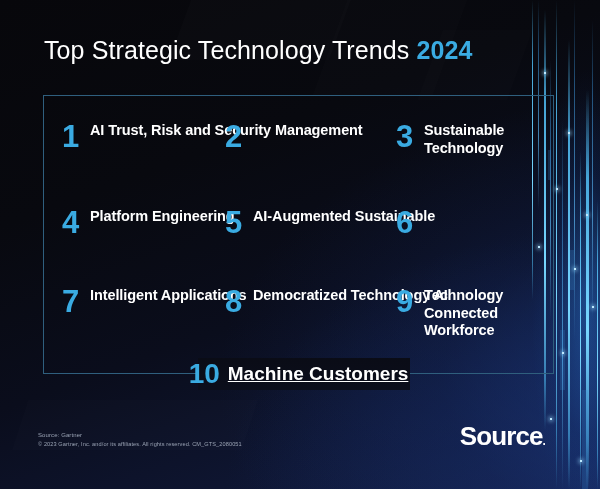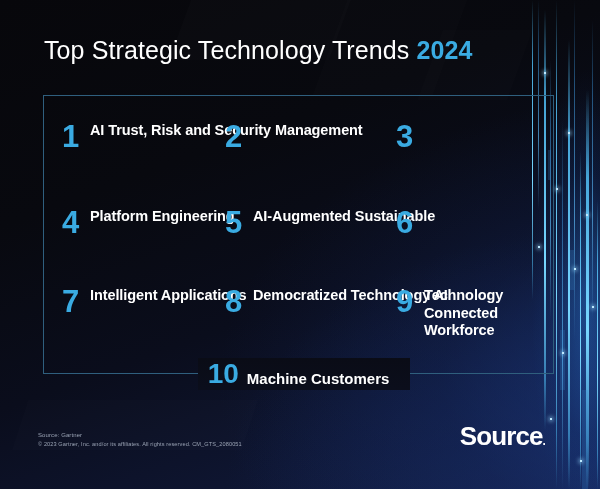--- a/index.html
+++ b/index.html
@@ -138,36 +138,37 @@
   }
   #row10 .mask {
     position: absolute;
     left: 155px; top: 0;
     width: 212px; height: 32px;
     background: linear-gradient(180deg, #0a0c16 0%, #0b0e1c 100%);
   }
   #row10 .inner {
     position: relative;
     display: flex;
-    align-items: flex-end;
+    align-items: center;
     gap: 8px;
     z-index: 2;
     padding: 0 14px;
   }
   #row10 .num {
     color: #3aabe2;
     font-weight: 700;
     font-size: 28px;
     line-height: 28px;
   }
   #row10 .lbl {
     color: #ffffff;
     font-weight: 700;
-    font-size: 15px;
+    font-size: 19px;
     line-height: 18px;
+    text-decoration: underline;
   }
 
   
   #source {
     position: absolute;
     left: 38px; top: 431px;
     color: #9aa3b4;
     font-size: 6px;
     line-height: 9px;
     letter-spacing: 0.1px;
@@ -238,20 +239,21 @@
 
       <div class="cell c1 r1">
         <span class="num">1</span>
         <span class="lbl">AI Trust, Risk and Security Management</span>
       </div>
       <div class="cell c2 r1">
         <span class="num">2</span>
       </div>
       <div class="cell c3 r1">
         <span class="num">3</span>
+        <span class="lbl">Sustainable Technology</span>
       </div>
 
       <div class="cell c1 r2">
         <span class="num">4</span>
         <span class="lbl">Platform Engineering</span>
       </div>
       <div class="cell c2 r2">
         <span class="num">5</span>
         <span class="lbl">AI-Augmented Sustainable</span>
       </div>

